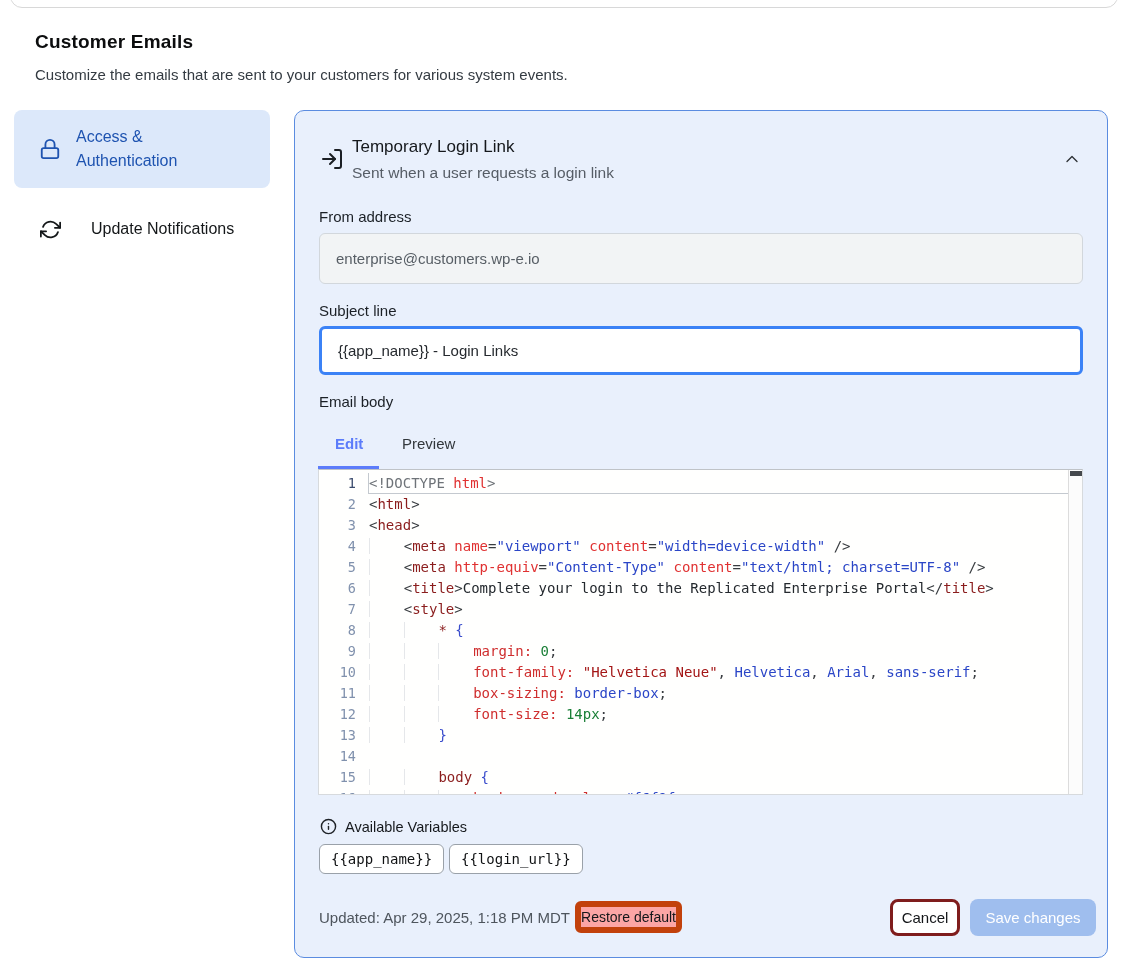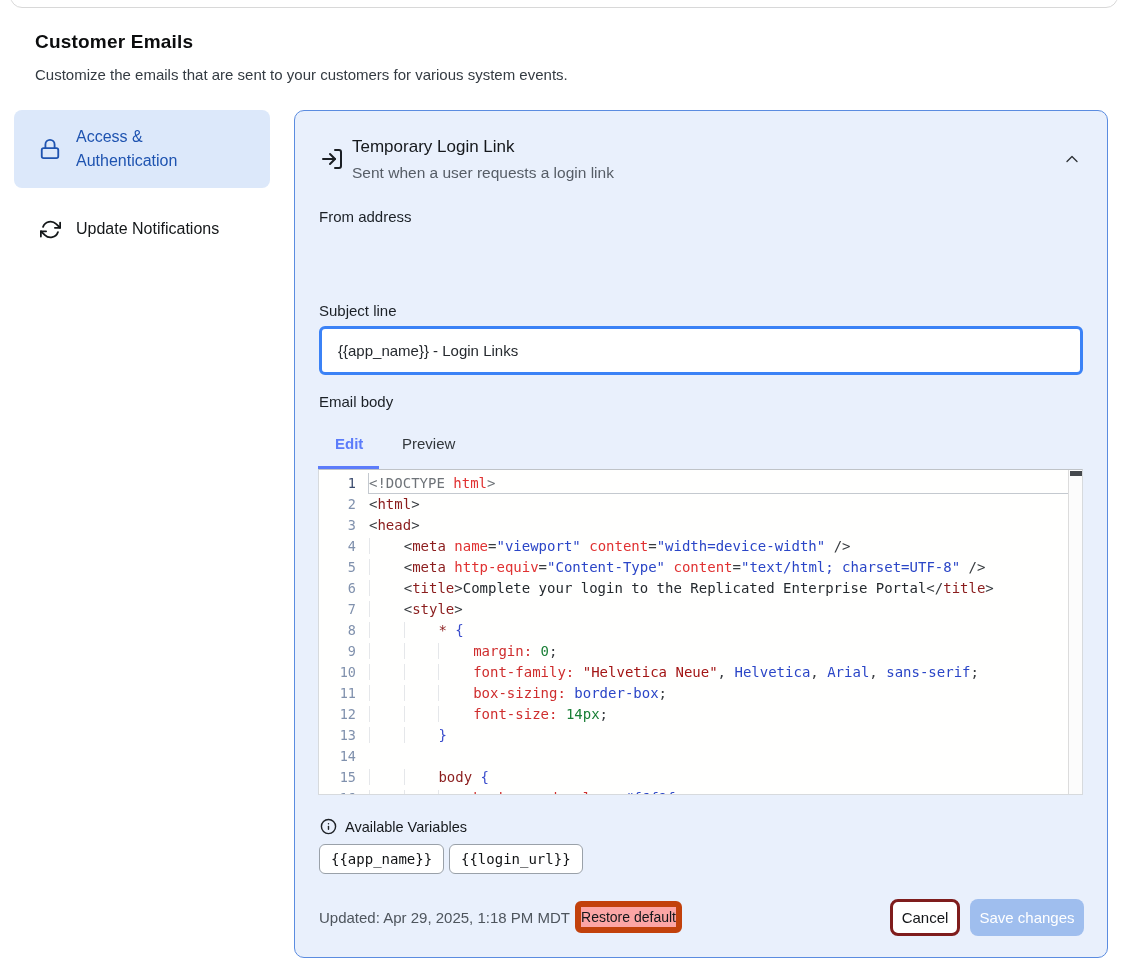--- a/index.html
+++ b/index.html
@@ -19,21 +19,21 @@
     font-size:19px; font-weight:700; color:#0c0d0e; letter-spacing:.2px;
   }
   .page-subtitle {
     position:absolute; left:35px; top:66px;
     font-size:15px; color:#343b42;
   }
 
   
   .side-item { position:absolute; left:14px; width:256px; border-radius:8px; display:flex; align-items:center; cursor:pointer; }
   .side-item.sel { top:110px; height:78px; background:#dce8fa; color:#1e53b0; }
-  .side-item.plain { top:205px; height:48px; color:#141719; }
+  .side-item.plain { top:205px; height:48px; color:#141719;gap:15px; }
   .side-item .ic { flex:0 0 auto; margin-left:24px; width:24px; height:24px; display:flex; align-items:center; justify-content:center; }
   .side-item .lbl { margin-left:14px; font-size:16px; font-weight:500; line-height:24px; width:160px; }
 
   
   .panel {
     position:absolute; left:294px; top:110px; width:814px; height:848px;
     background:#e9f0fc; border:1px solid #5b8ce0; border-radius:10px;
   }
   .hdr-icon { position:absolute; left:320px; top:147px; width:24px; height:24px; color:#1b1f24; }
   .hdr-title { position:absolute; left:352px; top:137px; font-size:17px; font-weight:400; color:#15181c; }
@@ -96,21 +96,21 @@
     font-family:"DejaVu Sans Mono", monospace; font-size:14px; color:#101214; cursor:pointer;
   }
   .chip.c1 { left:319px; }
   .chip.c2 { left:449px; }
 
   
   .updated { position:absolute; left:319px; top:909px; font-size:15px; color:#4e555d; }
   .btn { position:absolute; display:flex; align-items:center; justify-content:center; cursor:pointer; font-family:"Liberation Sans", sans-serif; }
   .btn.restore { left:575px; top:901px; width:107px; height:32px; background:#fca5a5; border:6px solid #c2410c; border-radius:6px; font-size:14px; color:#141619; }
   .btn.cancel  { left:890px; top:899px; width:70px; height:37px; background:#ffffff; border:3px solid #7f1d1d; border-radius:8px; font-size:15px; color:#141619; }
-  .btn.save    { left:970px; top:899px; width:114px; height:37px; background:#9fbeee; border:none; border-radius:8px; font-size:15px; color:#ffffff; font-weight:500; }
+  .btn.save    { left:970px; top:899px; width:126px; height:37px; background:#9fbeee; border:none; border-radius:8px; font-size:15px; color:#ffffff; font-weight:500; }
 </style>
 </head>
 <body>
 
 <div class="stage">
 
   <div class="prev-card"></div>
 
   <div class="page-title">Customer Emails</div>
   <div class="page-subtitle">Customize the emails that are sent to your customers for various system events.</div>
@@ -146,20 +146,21 @@
   </span>
   <div class="hdr-title">Temporary Login Link</div>
   <div class="hdr-sub">Sent when a user requests a login link</div>
   <span class="hdr-chevron">
     <svg width="20" height="20" viewBox="0 0 24 24" fill="none" stroke="currentColor" stroke-width="1.6" stroke-linecap="round" stroke-linejoin="round">
         <polyline points="6 15 12 9 18 15"></polyline>
       </svg>
   </span>
 
   <div class="fld-label" style="top:208px;">From address</div>
+  <input class="inp from" readonly="" value="enterprise@customers.wp-e.io" style="">
 
   <div class="fld-label" style="top:302px;">Subject line</div>
   <input class="inp subj" value="{{app_name}} - Login Links" style="">
 
   <div class="fld-label" style="top:393px;">Email body</div>
 
   <div class="tab active">Edit</div>
   <div class="tab idle">Preview</div>
   <div class="tab-underline"></div>
 

